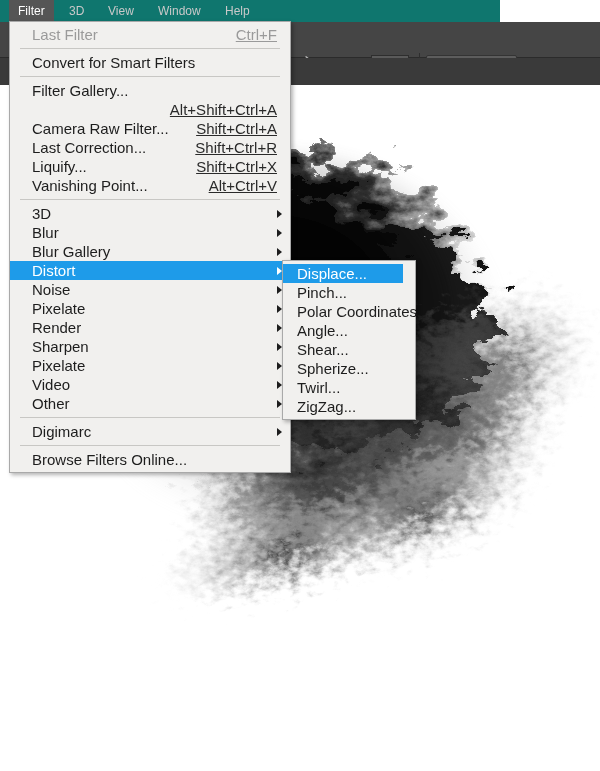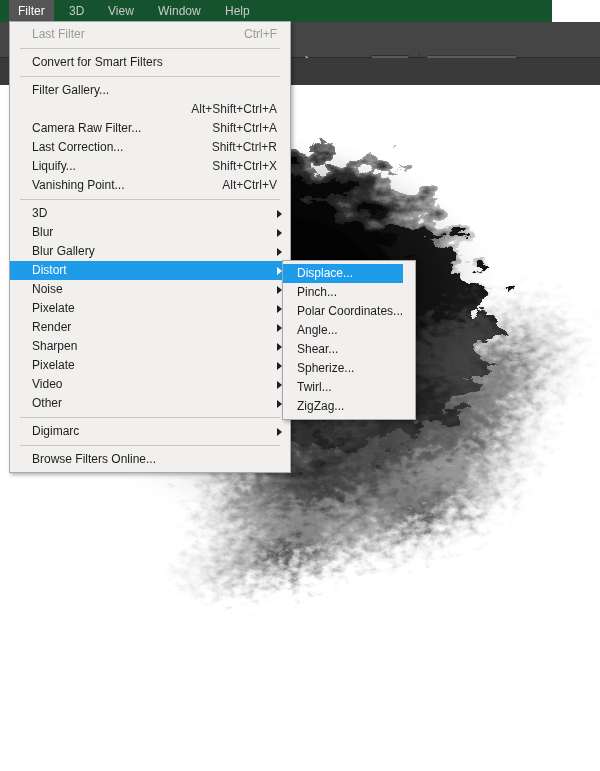--- a/index.html
+++ b/index.html
@@ -38,23 +38,23 @@
   #app-chrome {
     position: absolute;
     left: 0;
     top: 0;
     width: 600px;
     height: 85px;
   }
   #menubar {
     position: absolute;
     left: 0; top: 0;
-    width: 552px;
+    width: 500px;
     height: 22px;
-    background: #14532d;
+    background: #0f766e;
   }
   .menubar-item {
     position: absolute;
     top: 0;
     height: 22px;
     line-height: 22px;
     padding: 0 9px;
     font-size: 12px;
     color: #c9c9c9;
     white-space: nowrap;
@@ -142,35 +142,36 @@
     background: #f1f0ee;
     border: 1px solid #a9a9a9;
     box-sizing: border-box;
     box-shadow: 2px 2px 4px rgba(0,0,0,0.30);
     padding: 3px 0 3px 0;
   }
   .mi {
     position: relative;
     height: 19px;
     line-height: 19px;
-    font-size: 12px;
+    font-size: 15px;
     color: #1d1d1d;
     white-space: nowrap;
     box-sizing: border-box;
   }
   .mi .mi-label {
     position: absolute;
     left: 22px;
     top: 0;
   }
   .mi .mi-accel {
     position: absolute;
     right: 13px;
     top: 0;
     color: #2a2a2a;
+    text-decoration: underline;
   }
   .mi.disabled .mi-label,
   .mi.disabled .mi-accel {
     color: #9a9a9a;
   }
   .mi.selected {
     background: #1e9be9;
   }
   .mi.selected .mi-label { color: #ffffff; }
   .mi .submenu-arrow {

